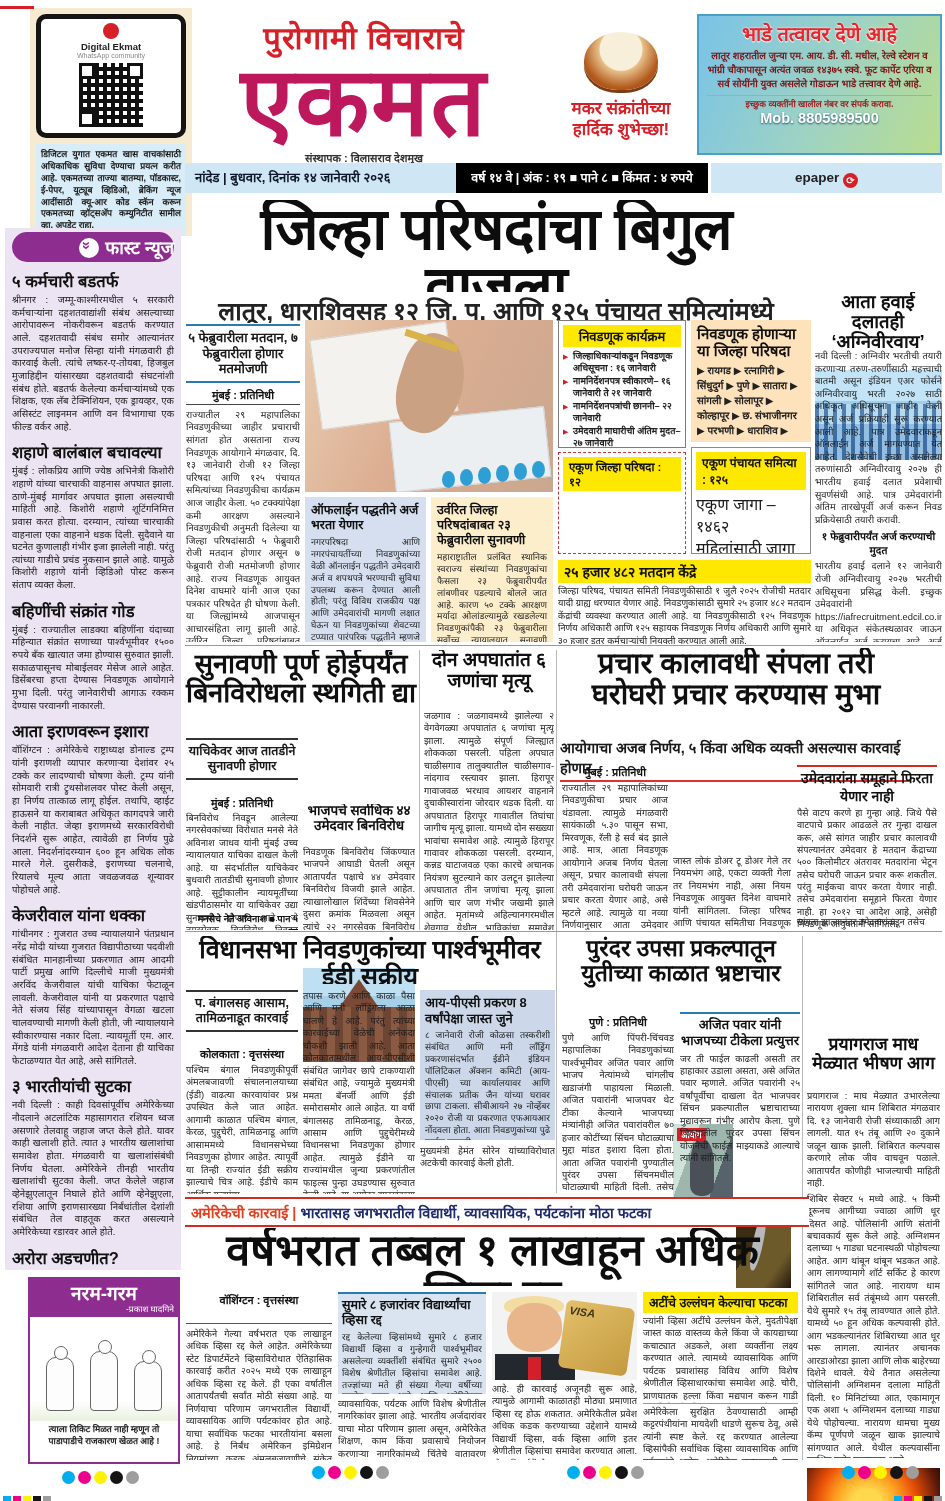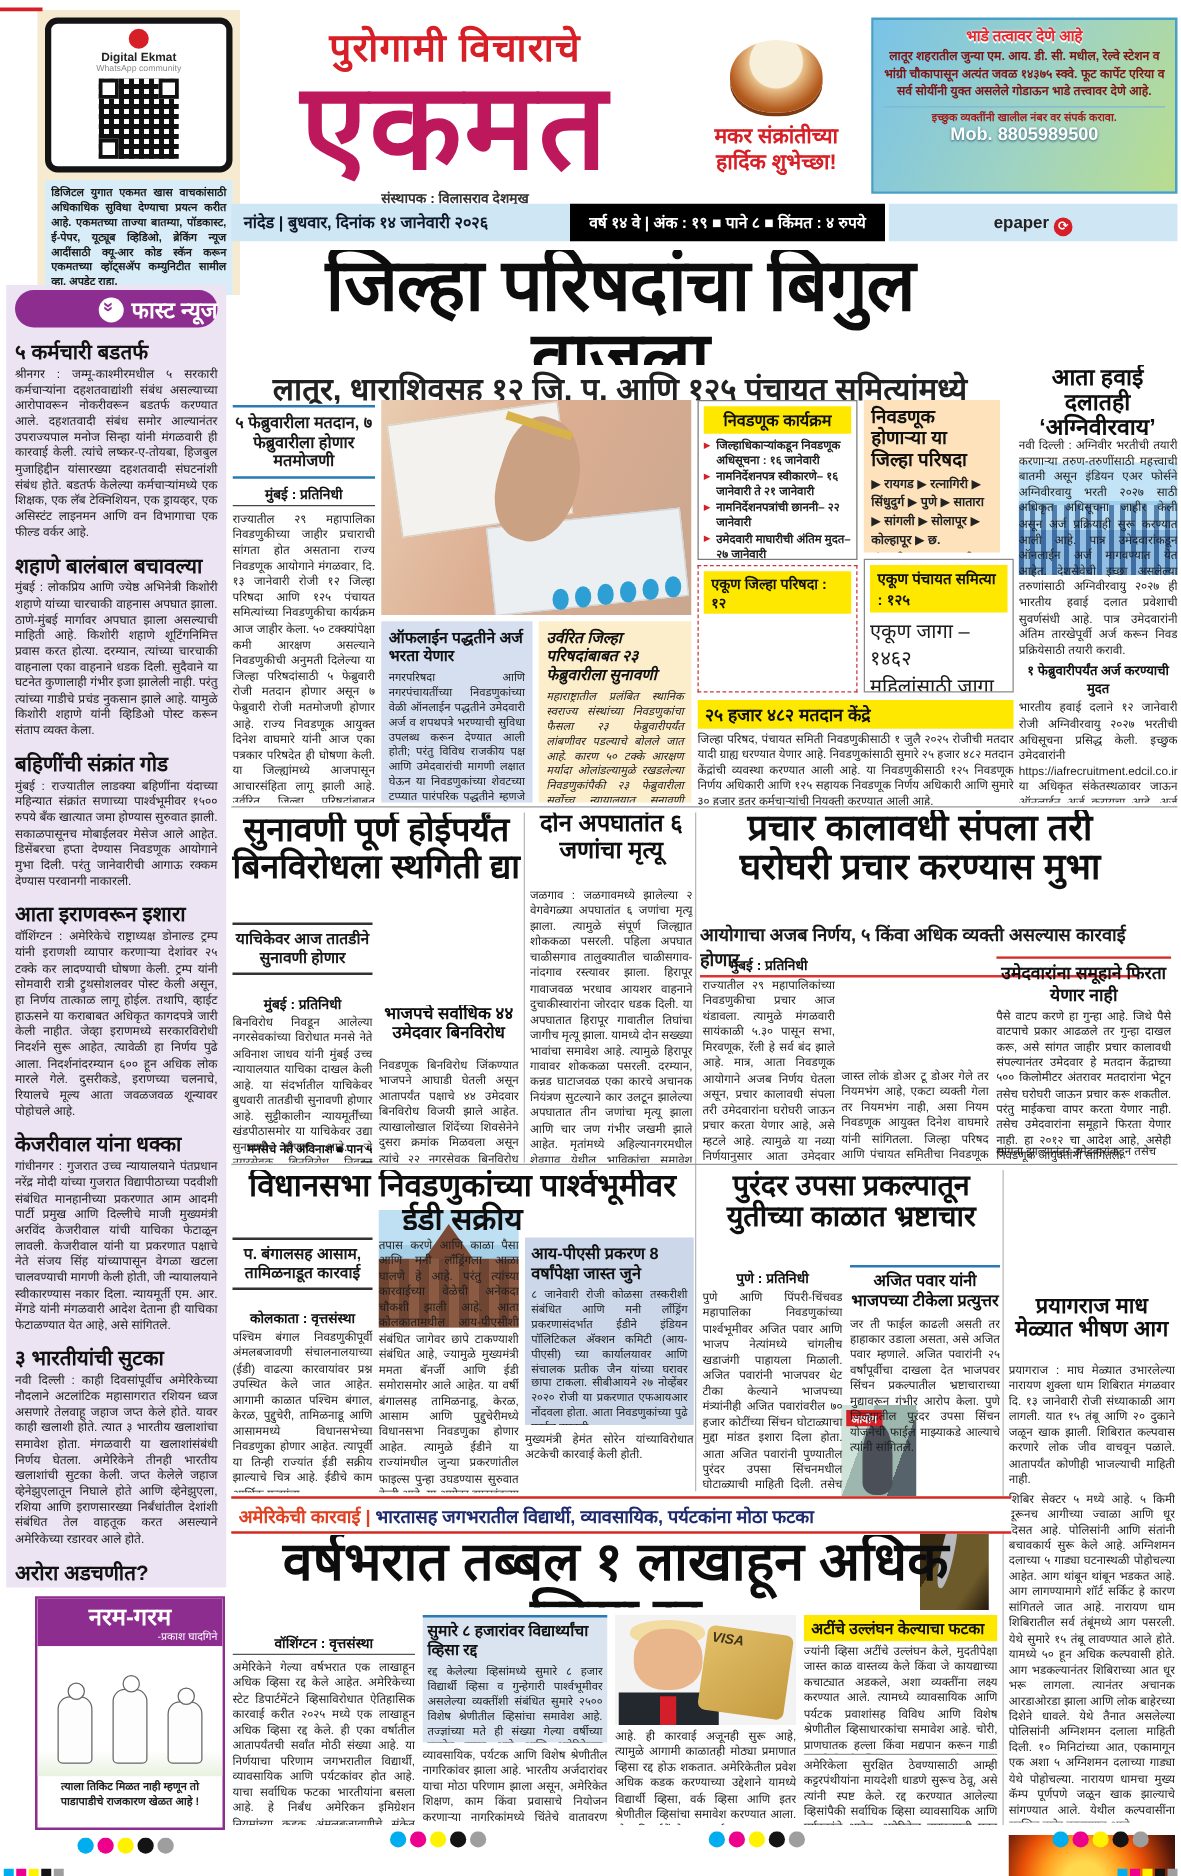--- a/index.html
+++ b/index.html
@@ -30,21 +30,21 @@
   .qr-eye{position:absolute;width:16px;height:16px;background:#fff;border:3px solid #111;box-sizing:border-box;}
   .qr-logo{width:16px;height:16px;border-radius:50%;background:#d61f26;margin:0 auto 2px;color:#fff;font-size:5px;line-height:16px;}
   .qr-desc{background:#d9edf8;font-size:8.8px;line-height:1.35;text-align:justify;padding:5px;color:#1a1a1a;font-weight:bold;margin-top:6px;}
 
   
   .bowl{width:74px;height:58px;margin:0 auto;border-radius:50% 50% 46% 46%;background:radial-gradient(circle at 50% 30%,#f7efda 0 38%,#e8c08a 40%,#b35a1d 70%,#8a3c10 100%);box-shadow:0 3px 0 #7c3b12;}
   .greet{font-size:17px;font-weight:800;color:#d61f26;line-height:1.25;text-shadow:0 0 2px #fff;}
 
   
   .rent{border:2px solid #49a0c6;background:linear-gradient(115deg,#79c3e8 0%,#9fd3c2 55%,#b9dd8e 100%);text-align:center;padding:4px 8px;box-sizing:border-box;}
-  .rent-h{font-size:12px;font-weight:800;color:#e8262d;text-shadow:0 0 2px #fff,0 1px 0 #fff;}
+  .rent-h{font-size:20px;font-weight:800;color:#e8262d;text-shadow:0 0 2px #fff,0 1px 0 #fff;}
   .rent-b{font-size:9.8px;font-weight:bold;color:#7c1616;line-height:1.45;margin-top:2px;}
   .rent-c{font-size:8.8px;font-weight:bold;color:#9c1e1e;border-top:1px solid #7fb6d4;margin-top:3px;padding-top:2px;}
   .rent-m{font-size:14.5px;font-weight:800;color:#fff;text-shadow:0 1px 2px #23526b;}
 
   
   .lead-h{font-size:58px;font-weight:800;color:#0d0d0d;line-height:1.0;letter-spacing:-1px;}
   .lead-s{font-size:25px;font-weight:800;color:#222;}
 
   
   .fn-wrap{background:#ece4f3;padding:4px 7px;box-sizing:border-box;}
@@ -74,21 +74,21 @@
   .sched ul,.tot ul{list-style:none;margin:3px 0 0;padding:0;}
   .sched li,.tot li{font-size:9.2px;line-height:1.35;font-weight:bold;color:#222;position:relative;padding-left:10px;}
   .sched li::before,.tot li::before{content:"\25B6";color:#d61f26;font-size:7px;position:absolute;left:0;top:2px;}
   .tot{border:1.5px dashed #c23a3a;background:#fff;padding:4px;box-sizing:border-box;}
   .tot2{border:1px solid #8a8a8a;background:#fff;padding:4px;box-sizing:border-box;}
   .zp-list{background:#fde2bb;padding:5px 6px;box-sizing:border-box;}
   .zp-list .t{font-size:15px;font-weight:800;line-height:1.15;color:#111;margin-bottom:3px;}
   .zp-list .itm{font-size:10px;font-weight:800;line-height:1.5;color:#222;}
 
   
-  .byline{font-size:11px;font-weight:800;text-align:center;color:#111;border-bottom:1px solid #555;padding-bottom:2px;margin-bottom:4px;margin-top:14px;}
+  .byline{font-size:11px;font-weight:800;text-align:center;color:#111;border-bottom:1px solid #555;padding-bottom:16px;margin-bottom:4px;}
   .byline2{font-size:11px;font-weight:800;text-align:center;color:#111;}
   .bt{font-size:9.8px;line-height:1.34;text-align:justify;color:#1d1d1d;}
   .cont{font-size:9.5px;font-weight:800;text-align:right;color:#111;}
   .h-md{font-weight:800;color:#0f0f0f;text-align:center;line-height:1.08;}
   .subbox{border-top:2px solid #333;border-bottom:2px solid #333;font-size:13.5px;font-weight:800;text-align:center;padding:4px 0;line-height:1.2;}
   .redline{border-bottom:2.5px solid #e03030;}
 
   
   .ph{position:relative;}
   .af-photo{background:linear-gradient(#c2e4f6 0 34%,#9ecfec 34% 60%,#6fa9d8 60% 100%);}
@@ -237,37 +237,37 @@
     <div class="evm-dot" style="right:44px;bottom:10px;"></div>
     <div class="evm-dot" style="right:62px;bottom:8px;"></div>
     <div class="evm-dot" style="right:80px;bottom:6px;"></div>
     <div class="evm-dot" style="right:98px;bottom:4px;"></div>
   </div>
 
   <div class="abs box-blue" style="left:305px;top:497px;width:121px;height:145px;">
     <div class="box-t" style="font-size:12.5px;">ऑफलाईन पद्धतीने अर्ज भरता येणार</div>
     <div class="box-b">नगरपरिषदा आणि नगरपंचायतींच्या निवडणुकांच्या वेळी ऑनलाईन पद्धतीने उमेदवारी अर्ज व शपथपत्रे भरण्याची सुविधा उपलब्ध करून देण्यात आली होती; परंतु विविध राजकीय पक्ष आणि उमेदवारांची मागणी लक्षात घेऊन या निवडणुकांच्या शेवटच्या टप्प्यात पारंपरिक पद्धतीने म्हणजे ऑफलाईन पद्धतीने उमेदवारी अर्ज व शपथपत्रे स्वीकारण्यात आले होते. त्यानुसार आताही ऑफलाईन पद्धतीनेच अर्ज स्वीकारण्यात येतील.</div>
   </div>
-  <div class="abs box-tan" style="left:431px;top:497px;width:122px;height:145px;font-style:italic;">
+  <div class="abs box-tan" style="left:431px;top:497px;width:122px;height:145px;">
     <div class="box-t" style="font-size:12.5px;">उर्वरित जिल्हा परिषदांबाबत २३ फेब्रुवारीला सुनावणी</div>
     <div class="box-b">महाराष्ट्रातील प्रलंबित स्थानिक स्वराज्य संस्थांच्या निवडणुकांचा फैसला २३ फेब्रुवारीपर्यंत लांबणीवर पडल्याचे बोलले जात आहे. कारण ५० टक्के आरक्षण मर्यादा ओलांडल्यामुळे रखडलेल्या निवडणुकांपैकी २३ फेब्रुवारीला सर्वोच्च न्यायालयात सुनावणी होणार आहे. त्यानंतर या रखडलेल्या निवडणुकांबाबतचा निर्णय होणार आहे. राज्य निवडणूक आयुक्तांनी प्रलंबित निवडणुकांचा निर्णय सर्वोच्च न्यायालयात होईल असे विधान केले आहे.</div>
   </div>
 
   <div class="abs sched" style="left:558px;top:320px;width:128px;height:128px;">
     <span class="ybar ctr" style="font-size:13px;">निवडणूक कार्यक्रम</span>
     <ul>
       <li>जिल्हाधिकाऱ्यांकडून निवडणूक अधिसूचना : १६ जानेवारी</li>
       <li>नामनिर्देशनपत्र स्वीकारणे– १६ जानेवारी ते २१ जानेवारी</li>
       <li>नामनिर्देशनपत्रांची छाननी– २२ जानेवारी</li>
       <li>उमेदवारी माघारीची अंतिम मुदत– २७ जानेवारी</li>
 
     </ul>
   </div>
 
-  <div class="abs zp-list" style="left:691px;top:320px;width:109px;height:122px;">
+  <div class="abs zp-list" style="left:691px;top:320px;width:120px;height:122px;">
     <div class="t">निवडणूक होणाऱ्या या जिल्हा परिषदा</div>
     <div class="itm">▶ रायगड ▶ रत्नागिरी ▶ सिंधुदुर्ग ▶ पुणे ▶ सातारा ▶ सांगली ▶ सोलापूर ▶ कोल्हापूर ▶ छ. संभाजीनगर ▶ परभणी ▶ धाराशिव ▶ लातूर</div>
   </div>
 
   <div class="abs tot" style="left:558px;top:452px;width:128px;height:102px;">
     <span class="ybar" style="font-size:11.5px;">एकूण जिल्हा परिषदा : १२</span>
   </div>
 
   <div class="abs tot2" style="left:691px;top:447px;width:120px;height:107px;">
     <span class="ybar" style="font-size:12px;">एकूण पंचायत समित्या : १२५</span>

